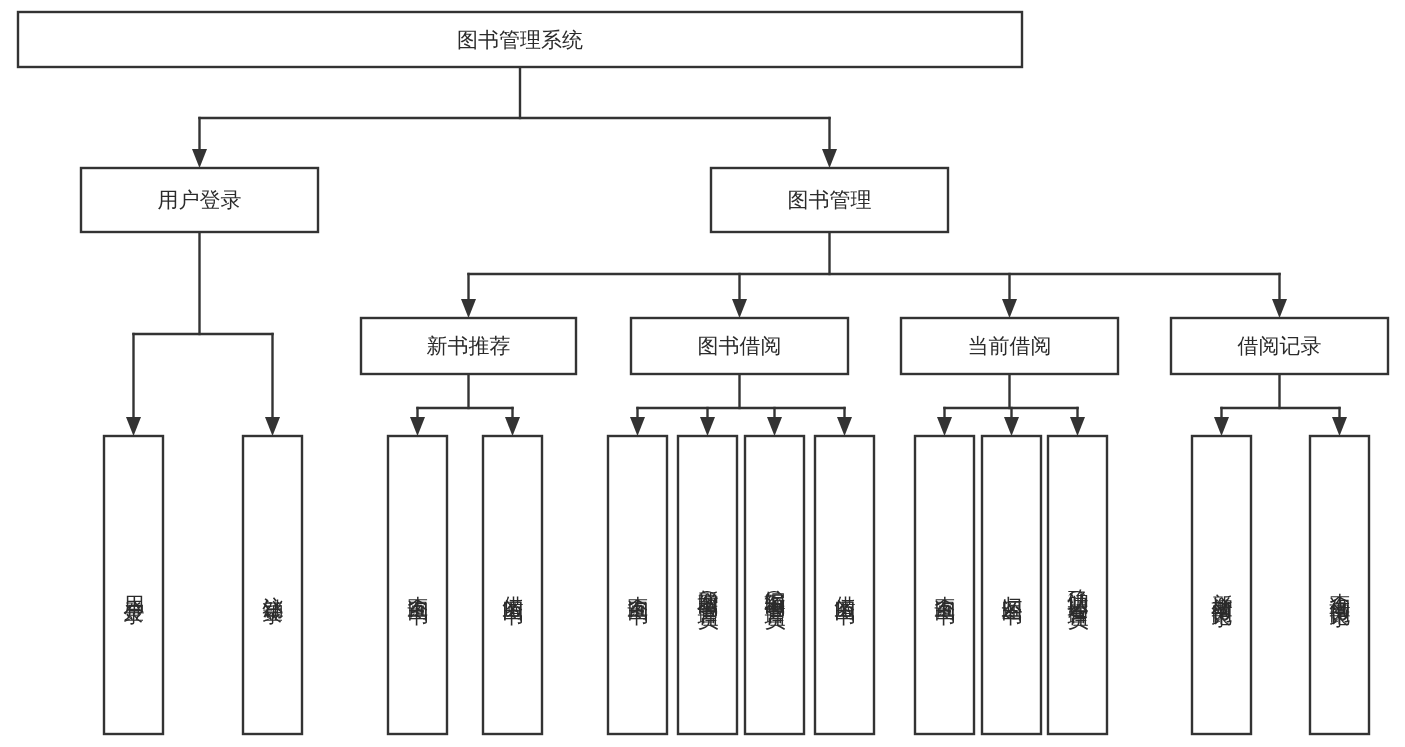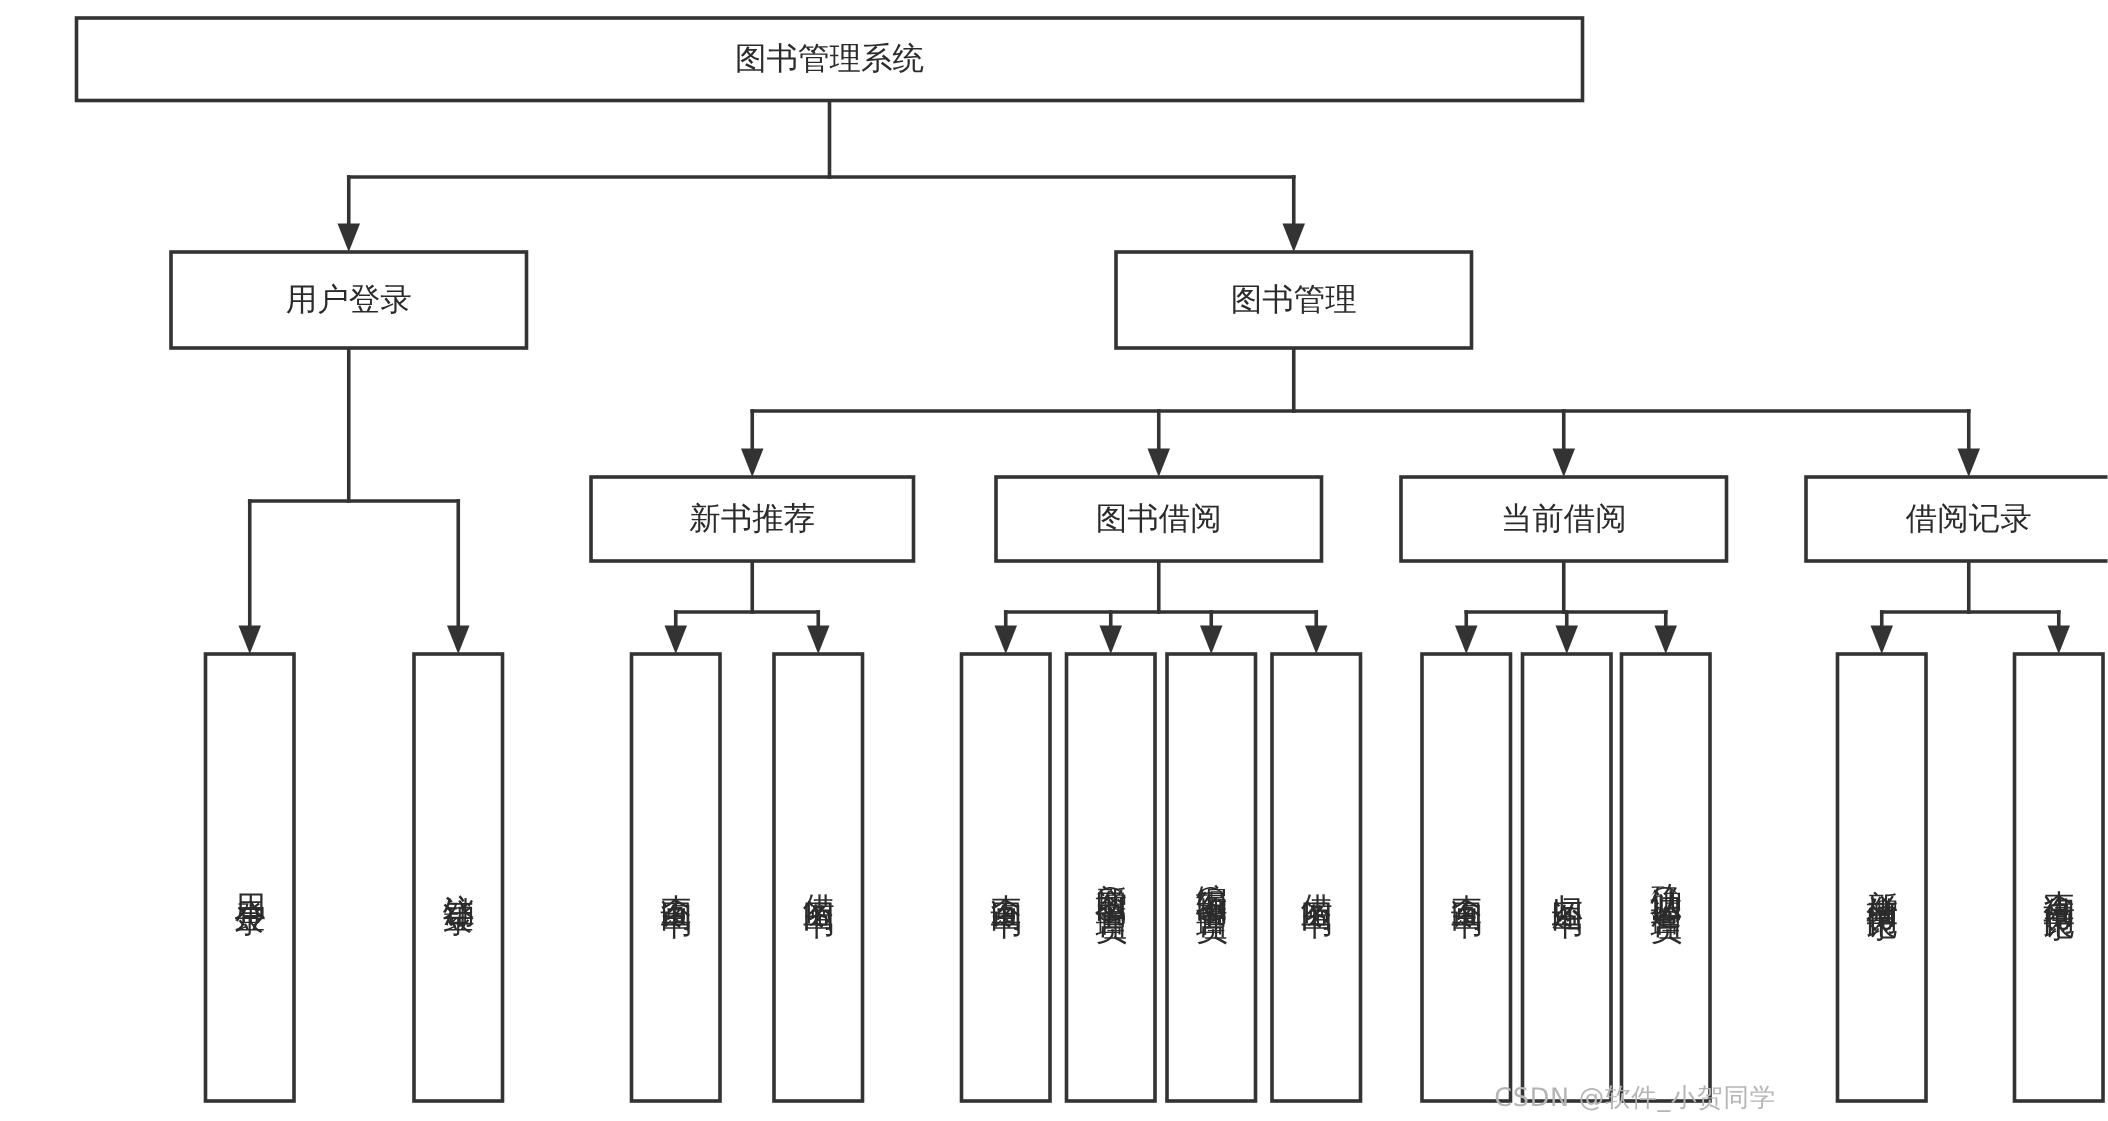--- a/index.html
+++ b/index.html
@@ -13,21 +13,20 @@
     font-family: "DejaVu Sans", "Liberation Sans", sans-serif;
     overflow: hidden;
     position: relative;
   }
   #diagram-root {
     position: absolute;
     left: 0;
     top: 0;
     width: 1159px;
     height: 747px;
-    margin-left: 33px;
   }
   svg#tree-svg {
     display: block;
     width: 1405px;
     height: 747px;
   }
   .node-box {
     fill: #ffffff;
     stroke: #333333;
     stroke-width: 2.4;
@@ -176,14 +175,13 @@
       <div class="vlabel" style="left: 608px; top: 436px; width: 59px; height: 298px;">查询图书</div>
       <div class="vlabel" style="left: 678px; top: 436px; width: 59px; height: 298px;">新增图书（管理员）</div>
       <div class="vlabel" style="left: 745px; top: 436px; width: 59px; height: 298px;">编辑图书（管理员）</div>
       <div class="vlabel" style="left: 815px; top: 436px; width: 59px; height: 298px;">借阅图书</div>
       <div class="vlabel" style="left: 915px; top: 436px; width: 59px; height: 298px;">查询图书</div>
       <div class="vlabel" style="left: 982px; top: 436px; width: 59px; height: 298px;">归还图书</div>
       <div class="vlabel" style="left: 1048px; top: 436px; width: 59px; height: 298px;">确认归还（管理员）</div>
       <div class="vlabel" style="left: 1192px; top: 436px; width: 59px; height: 298px;">新增借阅记录</div>
       <div class="vlabel" style="left: 1310px; top: 436px; width: 59px; height: 298px;">查询借阅记录</div>
     </div>
-  <div class="watermark">CSDN @软件_小贺同学</div>
 </div>
 
 </body></html>

